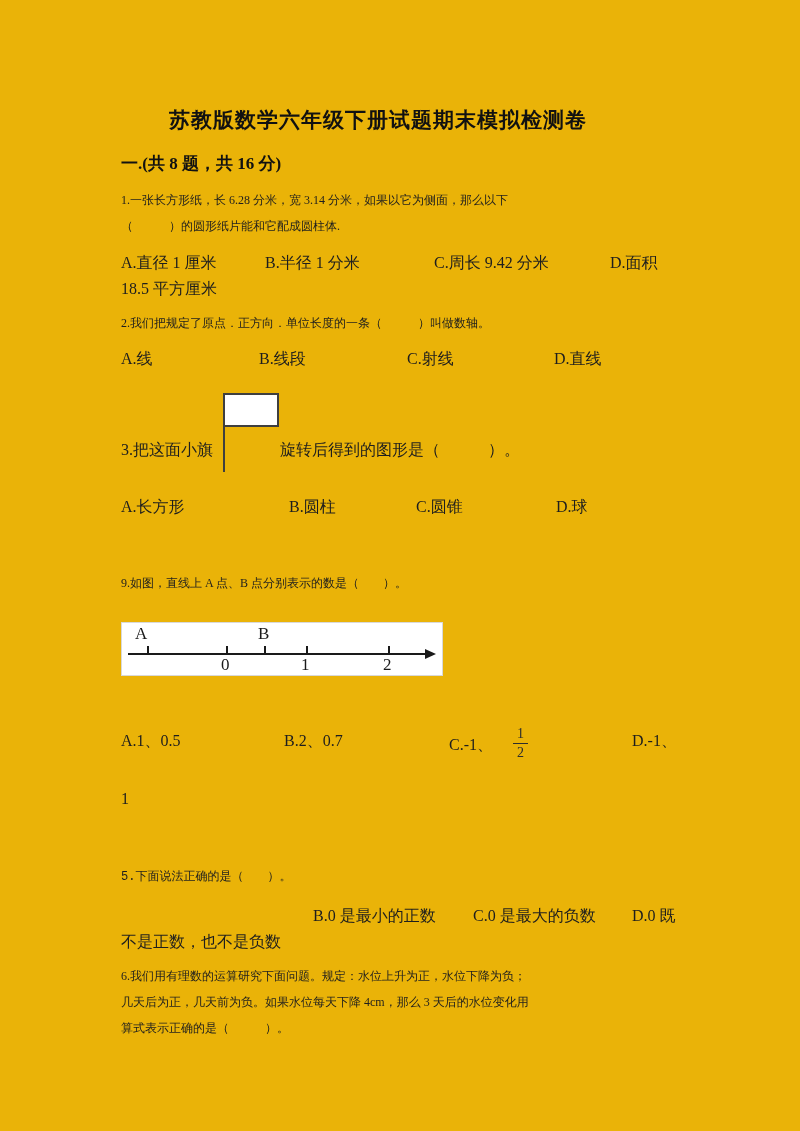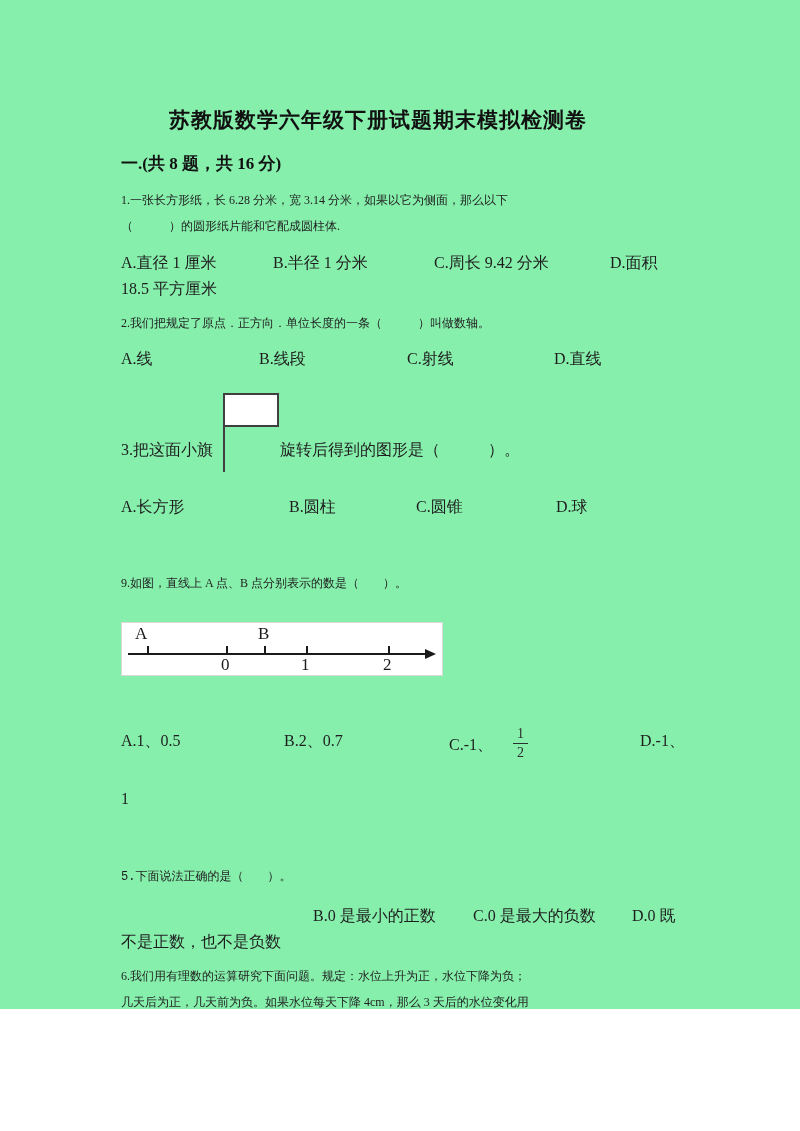--- a/index.html
+++ b/index.html
@@ -1,21 +1,21 @@
 <!DOCTYPE html>
 <html><head>
 <meta charset="utf-8">
 <style>
   * { margin: 0; padding: 0; box-sizing: border-box; }
   html, body { background: #ffffff; }
   .page {
     position: relative;
     width: 800px;
-    height: 1009px;
-    background: #86efac;
+    height: 1131px;
+    background: #eab308;
     font-family: "Liberation Serif", "DejaVu Serif", serif;
     color: #1e1e1e;
     overflow: hidden;
   }
   .content {
     position: relative;
     padding: 103px 84px 0 121px;
     width: 100%;
     height: 100%;
   }
@@ -34,21 +34,21 @@
     font-size: 17px;
     font-weight: bold;
     line-height: 26px;
     color: #111;
   }
   .qtext { font-size: 12px; line-height: 26px; }
   .q1-text { margin-top: 10px; }
   .opts-row { position: relative; height: 26px; font-size: 16px; line-height: 26px; text-decoration: underline; }
   .opts-row .opt { position: absolute; top: 0; white-space: nowrap; }
   .q1-opts { margin-top: 11px; }
-  .q1-opts .opt-b { left: 152px; text-align: center; }
+  .q1-opts .opt-b { left: 144px; text-align: center; }
   .q1-opts .opt-c { left: 313px; }
   .q1-opts .opt-d { left: 489px; }
   .wrap-line { font-size: 16px; line-height: 26px; }
   .q2-text { margin-top: 8px; }
   .q2-opts { margin-top: 10px; }
   .q2-opts .opt-b { left: 138px; }
   .q2-opts .opt-c { left: 286px; }
   .q2-opts .opt-d { left: 433px; }
 
   .q3-block { position: relative; margin-top: 8px; height: 140px; }
@@ -80,21 +80,21 @@
     border-bottom: 5px solid transparent;
   }
   .nl-tick { position: absolute; top: 23px; width: 2px; height: 9px; background: #1a1a1a; }
   .nl-plabel { position: absolute; top: 1px; font-size: 17px; line-height: 20px; color: #1a1a1a; }
   .nl-nlabel { position: absolute; top: 31px; font-size: 17px; line-height: 22px; color: #1a1a1a; }
 
   .q4-opts { margin-top: 42px; height: 46px; }
   .q4-opts .opt { top: 10px; }
   .q4-opts .opt-b { left: 163px; }
   .q4-opts .opt-c { left: 328px; }
-  .q4-opts .opt-d { left: 511px; margin-left: 8px; }
+  .q4-opts .opt-d { left: 511px; }
   .frac {
     display: inline-block;
     margin-left: 20px;
     vertical-align: middle;
     text-align: center;
     font-size: 14px;
     line-height: 1.25;
     color: #2d2d2d;
     transform: translateY(-3px);
   }

